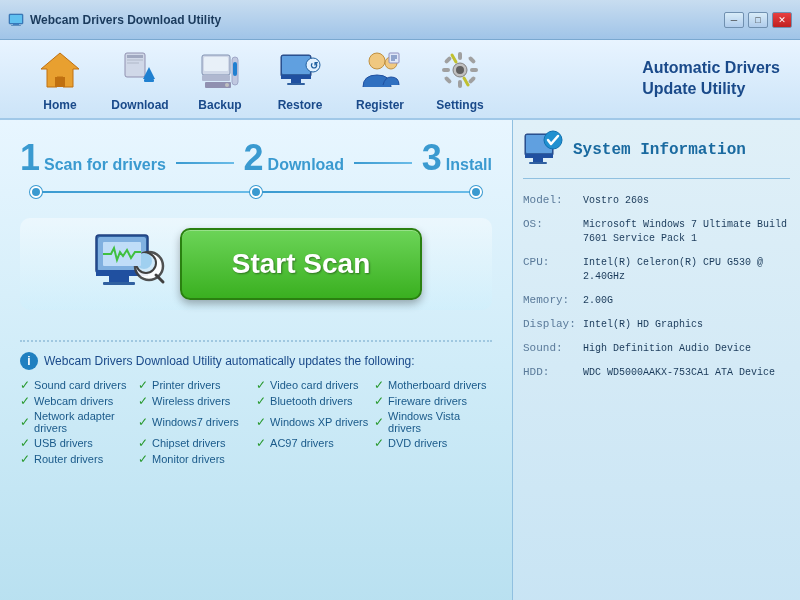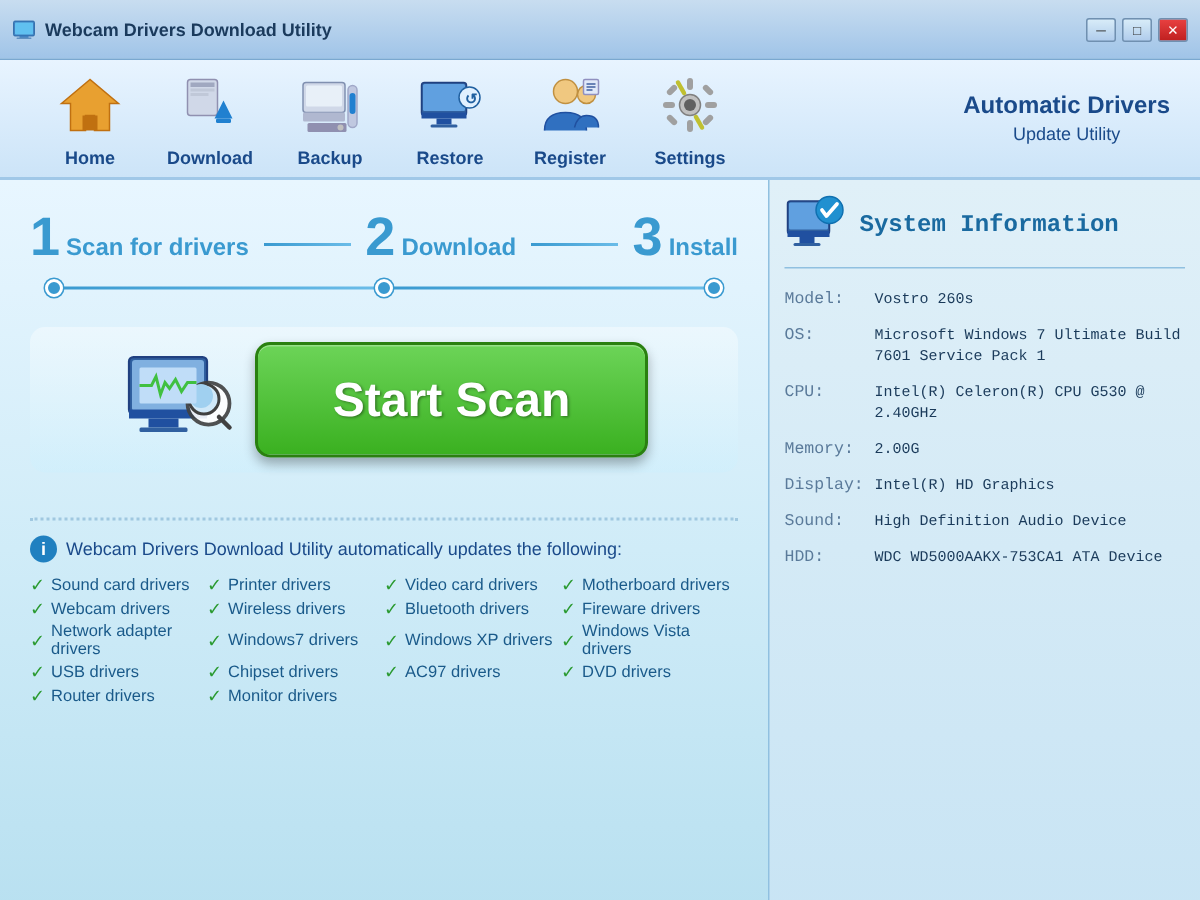--- a/index.html
+++ b/index.html
@@ -32,23 +32,23 @@
       padding: 0 20px;
       border-bottom: 2px solid #a0c8e8;
     }
     .toolbar-item {
       display: flex; flex-direction: column; align-items: center;
       width: 80px; cursor: pointer; text-decoration: none;
     }
     .toolbar-icon { width: 48px; height: 48px; margin-bottom: 4px; display: flex; align-items: center; justify-content: center; }
     .toolbar-label { font-size: 12px; color: #1a4a8a; font-weight: bold; }
     .toolbar-spacer { flex: 1; }
-    .toolbar-brand { text-align: center; line-height: 1.3; }
+    .toolbar-brand { text-align: left; line-height: 1.3; }
     .toolbar-brand-line1 { font-size: 16px; font-weight: bold; color: #1a4a8a; }
-    .toolbar-brand-line2 { font-size: 12px; font-weight: normal; color: #1a4a8a; }
+    .toolbar-brand-line2 { font-size: 16px; font-weight: bold; color: #1a4a8a; }
 
     
     .main-container {
       display: flex;
       height: calc(600px - 28px - 80px);
     }
 
     
     .left-content {
       flex: 1;
@@ -116,21 +116,21 @@
     }
     .scan-computer-icon {
       width: 80px; height: 70px; margin-right: 10px;
       display: flex; align-items: center; justify-content: center;
     }
     .start-scan-btn {
       background: linear-gradient(to bottom, #6cd458, #3ab020);
       border: 2px solid #2a8010;
       border-radius: 10px;
       padding: 18px 50px;
-      font-size: 32px;
+      font-size: 28px;
       font-weight: bold;
       color: white;
       cursor: pointer;
       text-shadow: 1px 1px 2px rgba(0,0,0,0.4);
       box-shadow: 0 4px 8px rgba(0,0,0,0.3), inset 0 1px 0 rgba(255,255,255,0.3);
     }
 
     
     .dotted-divider {
       border: none;

